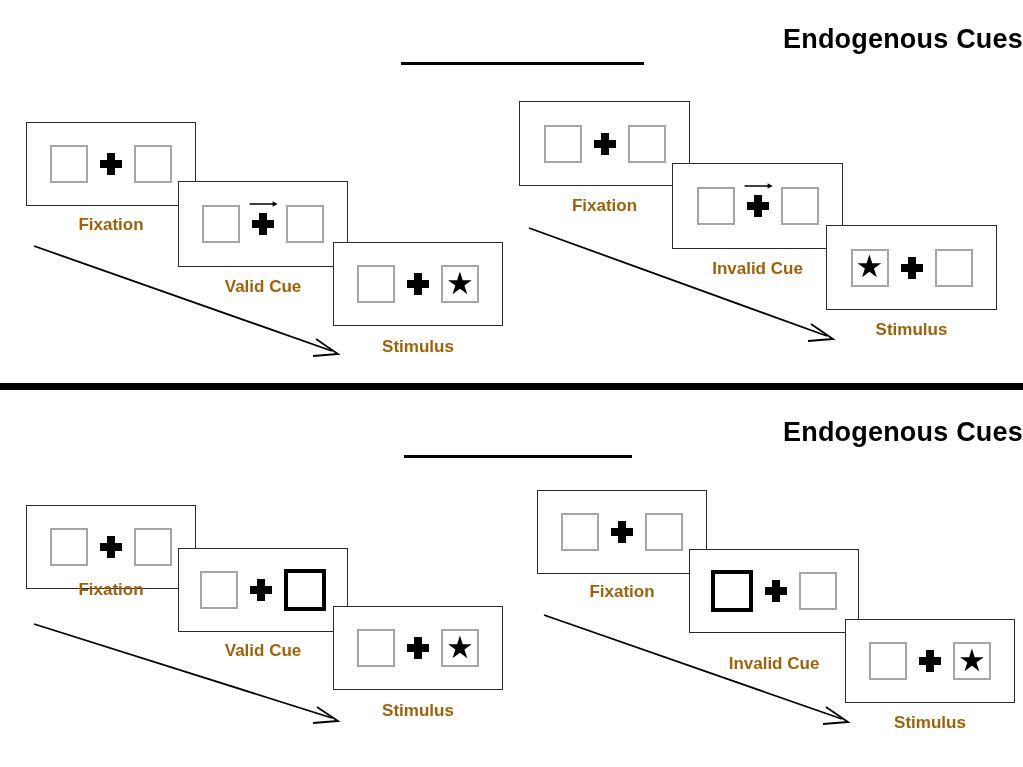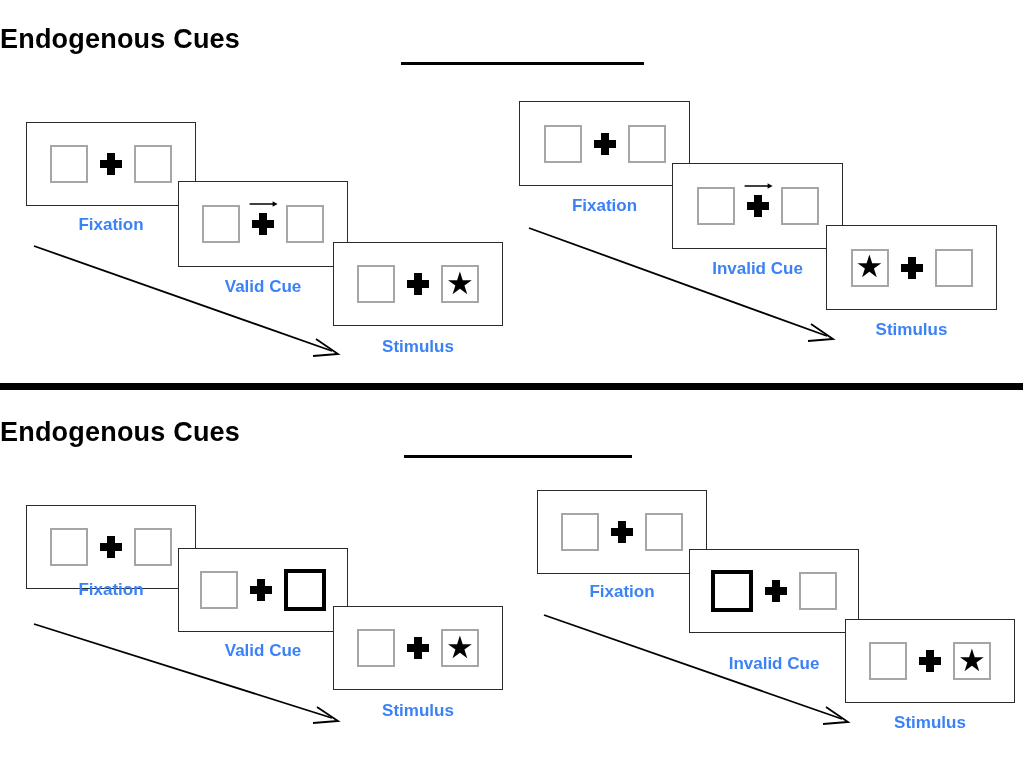--- a/index.html
+++ b/index.html
@@ -15,21 +15,21 @@
     overflow: hidden;
     font-family: "Liberation Sans", sans-serif;
   }
 
   
   .section-title {
     position: absolute;
     font-size: 27px;
     font-weight: bold;
     color: #000000;
-    text-align: left;
+    text-align: right;
     white-space: nowrap;
     letter-spacing: .2px;
     border-bottom: 3px solid #000;
     padding-bottom: 1px;
     line-height: 1.05;
   }
 
   
   .divider {
     position: absolute;
@@ -122,21 +122,21 @@
     transform: translateX(-48%);
     width: 30px;
     height: 10px;
   }
 
   
   .caption {
     position: absolute;
     font-size: 17px;
     font-weight: bold;
-    color: #3b82f6;
+    color: #a16207;
     white-space: nowrap;
     text-align: center;
   }
 
   
   .flow-arrow {
     position: absolute;
     pointer-events: none;
   }
 </style>

